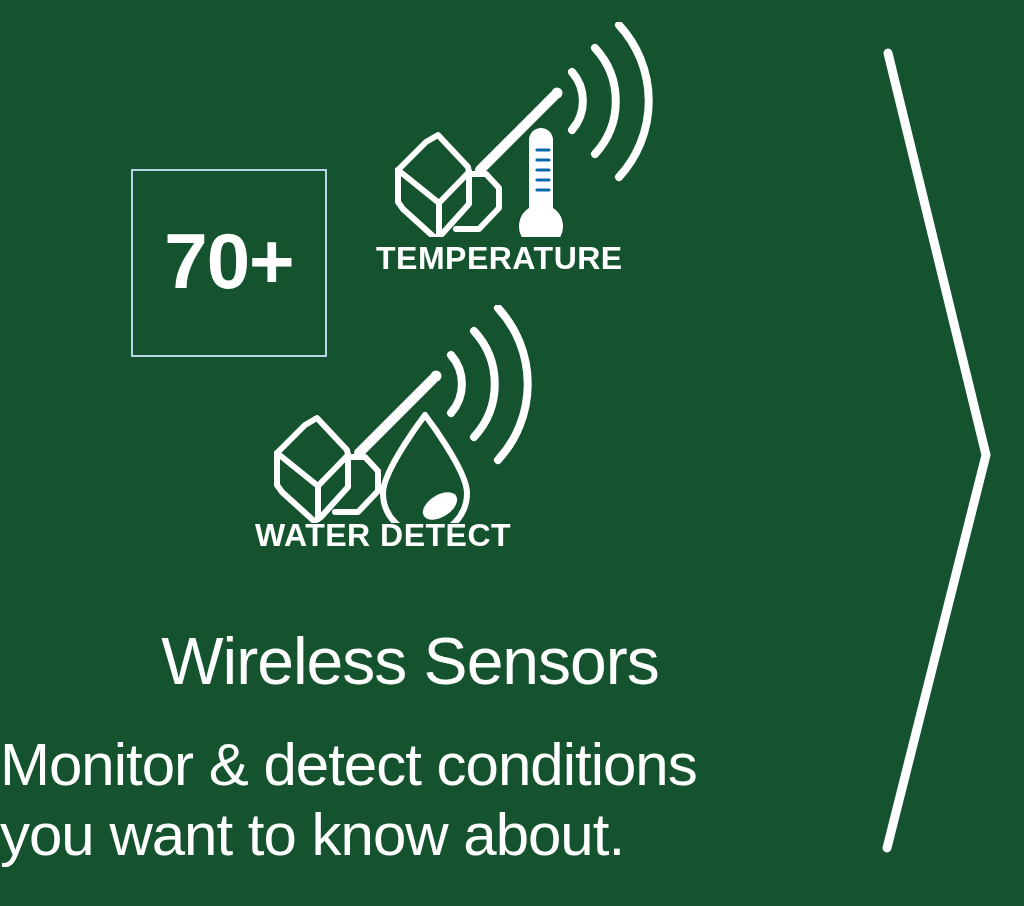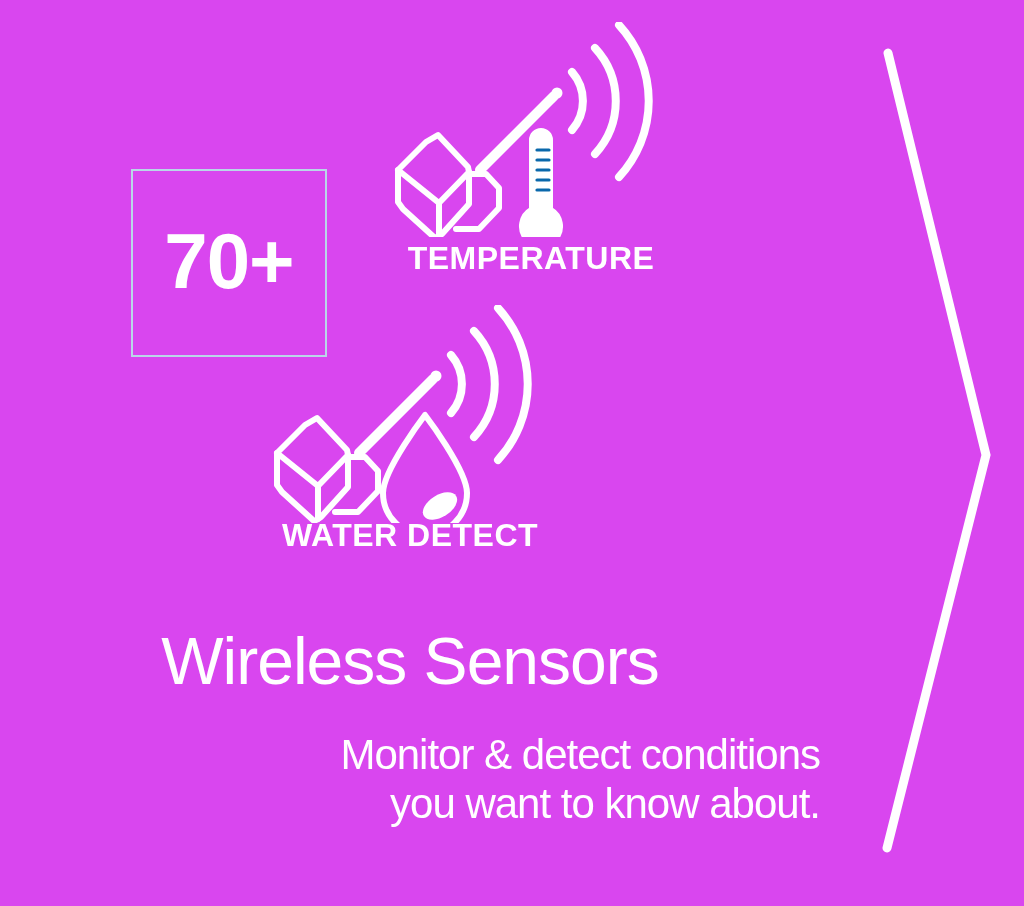--- a/index.html
+++ b/index.html
@@ -11,21 +11,21 @@
     width: 1024px;
     height: 906px;
     overflow: hidden;
     font-family: "Liberation Sans", sans-serif;
     background: #0a68ab;
   }
   #poster {
     position: relative;
     width: 1024px;
     height: 906px;
-    background: #d946ef;
+    background: #14532d;
     overflow: hidden;
   }
 
   
   #badge {
     position: absolute;
     left: 131px;
     top: 169px;
     width: 196px;
     height: 188px;
@@ -61,21 +61,20 @@
 
   .sensor-art {
     position: absolute;
     left: 0;
     top: 0;
   }
   .sensor-caption {
     position: absolute;
     left: 0;
     width: 100%;
-    text-align: center;
     color: #ffffff;
     font-weight: bold;
     font-size: 32px;
     letter-spacing: 0.5px;
   }
   #temperature-caption { top: 218px; }
   #water-caption { top: 212px; }
 
   
   #headline {
@@ -88,23 +87,23 @@
     font-weight: normal;
     font-size: 66px;
     line-height: 1.05;
     letter-spacing: -1px;
   }
   #subhead {
     position: absolute;
     left: 0;
     top: 730px;
     width: 820px;
-    text-align: right;
+    text-align: left;
     color: #ffffff;
-    font-size: 42px;
+    font-size: 60px;
     font-weight: normal;
     line-height: 1.17;
     letter-spacing: -1px;
   }
   #subhead .line { display: block; }
 
   
   #chevron {
     position: absolute;
     left: 860px;

